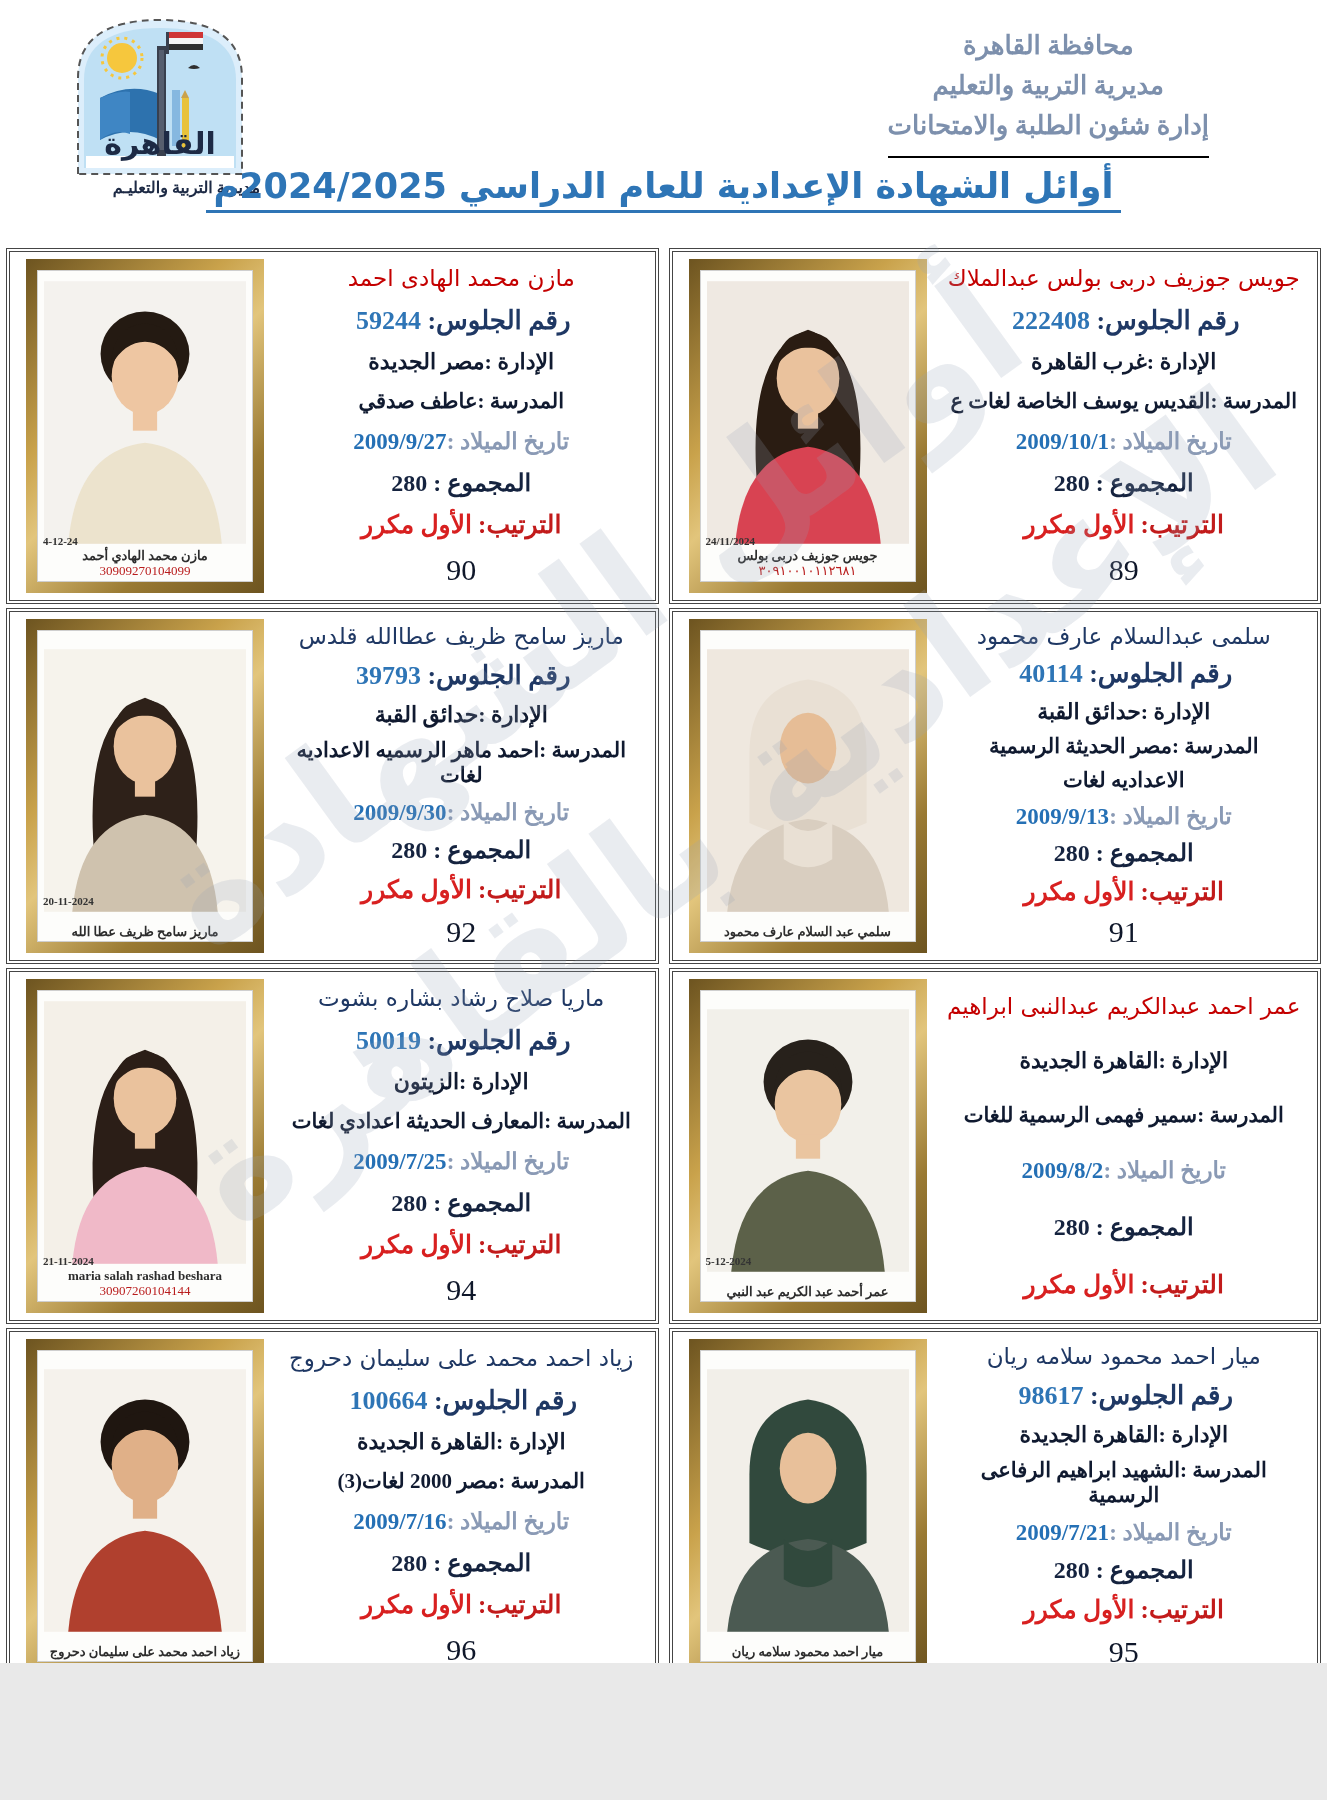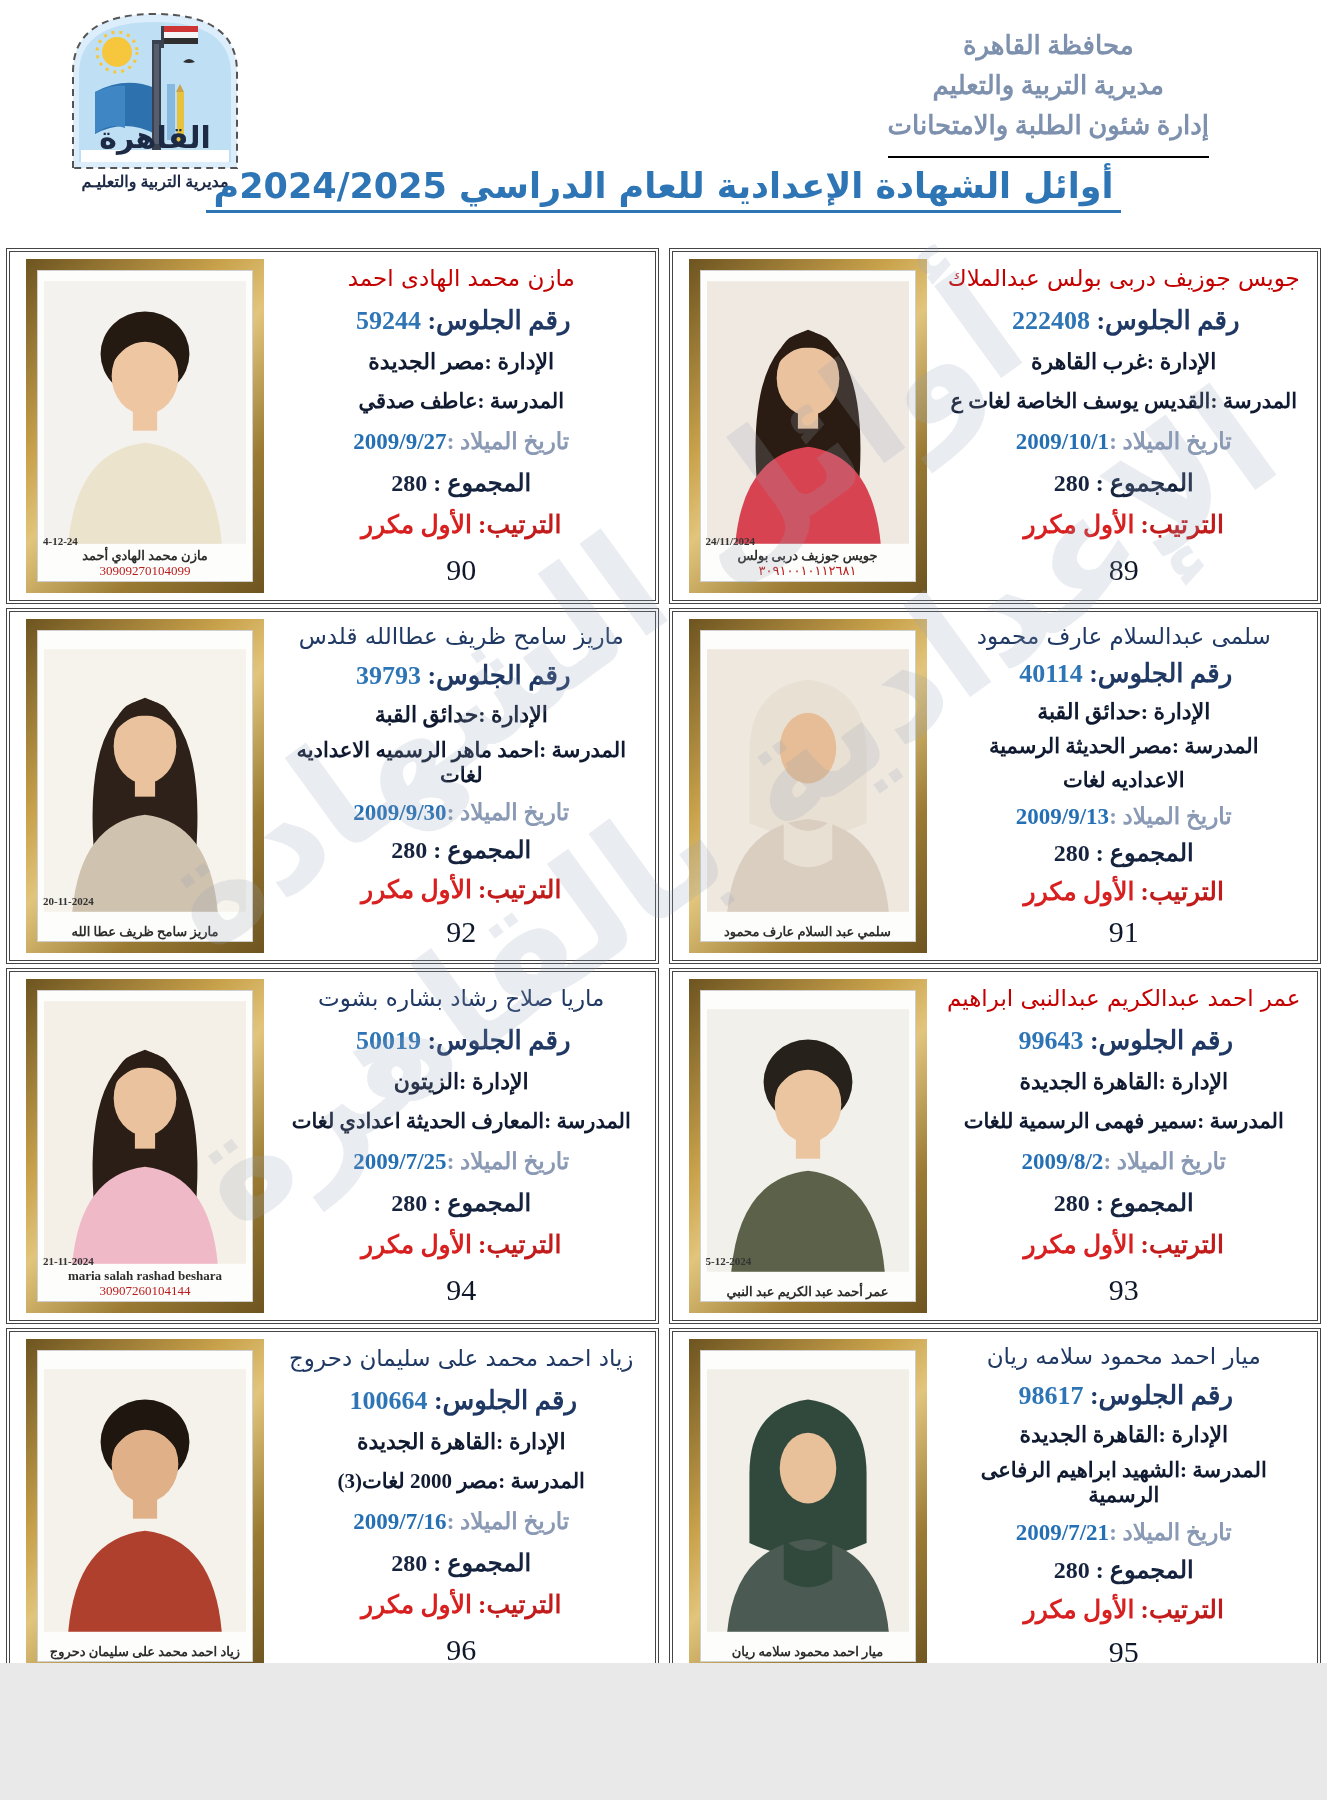--- a/index.html
+++ b/index.html
@@ -3,21 +3,21 @@
 <meta charset="utf-8">
 <style>
   html,body{margin:0;padding:0;background:#e9e9e9;}
   .page{position:relative;width:1327px;height:1663px;background:#ffffff;margin:0 auto;
         font-family:"Liberation Serif","DejaVu Serif",serif;overflow:hidden;}
 
   
   .hdr-text{position:absolute;top:26px;right:118px;text-align:center;color:#7d90ad;
             font-weight:bold;font-size:26px;line-height:40px;}
   .hdr-text .u{border-bottom:2px solid #000000;padding-bottom:10px;}
-  .logo-wrap{position:absolute;top:0;left:50px;width:210px;text-align:center;}
+  .logo-wrap{position:absolute;top:6px;left:50px;width:210px;text-align:right;}
   .logo-sub{font-size:16px;font-weight:bold;color:#1d2a45;margin-top:-4px;}
 
   
   .title{position:absolute;top:166px;left:0;width:100%;text-align:center;}
   .title span{font-family:"DejaVu Sans","Liberation Sans",sans-serif;
               font-size:35px;font-weight:bold;color:#2e75b6;
               border-bottom:3px solid #2e75b6;padding:0 8px 4px;}
 
   
   .wm{position:absolute;top:470px;left:-120px;width:1560px;z-index:9;pointer-events:none;
@@ -256,27 +256,25 @@
         </div>
             </div>
       </div>
     </div>
       </div>
 
     <div class="cardwrap">
         <div class="card">
       <div class="txt">
         <div class="l-name" data-color="red">عمر احمد عبدالكريم عبدالنبى ابراهيم</div>
-        <div class="l-seat"><span class="lab">رقم الجلوس:</span> <span class="val">99643</span></div>
         <div class="l-admin"><span>الإدارة :</span><span>القاهرة الجديدة</span></div>
         <div class="l-school"><span>المدرسة :</span><span>سمير فهمى الرسمية للغات</span></div>
         <div class="l-dob"><span class="lab2">تاريخ الميلاد :</span><span class="vald">2009/8/2</span></div>
         <div class="l-total"><span>المجموع :</span> <span>280</span></div>
         <div class="l-rank"><span>الترتيب:</span> <span class="rv">الأول مكرر</span></div>
-        <div class="l-order">93</div>
       </div>
       <div class="pcell">
         <div class="pframe av93">
               <div class="pmat">
           <div class="pimg">
                   <svg class="avsvg" viewBox="0 0 100 130">
                     <use href="#av-boy"></use>
                   </svg>
                 </div>
           <div class="pcap">عمر أحمد عبد الكريم عبد النبي</div>

